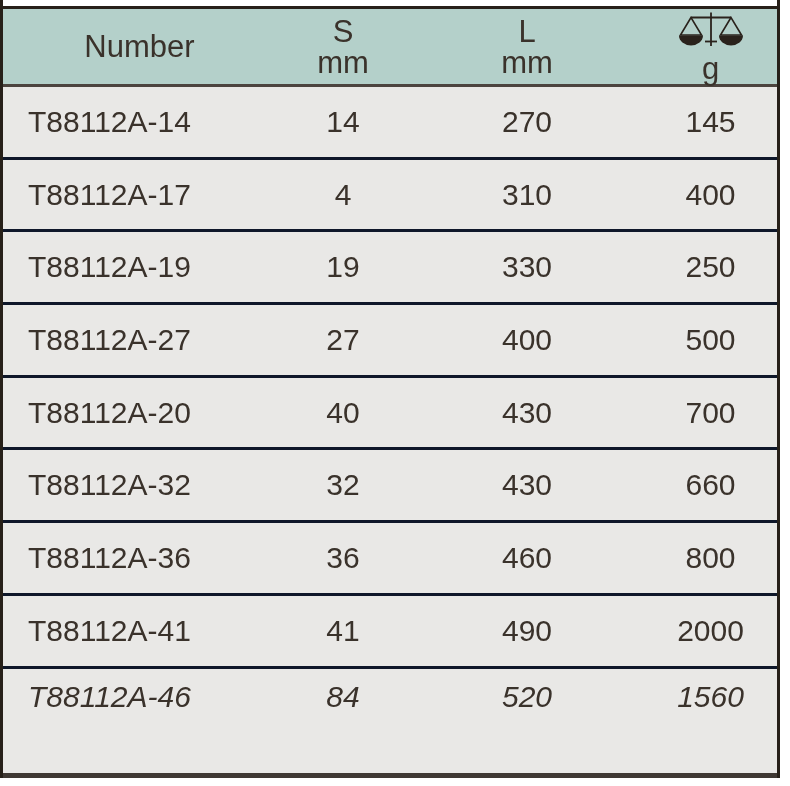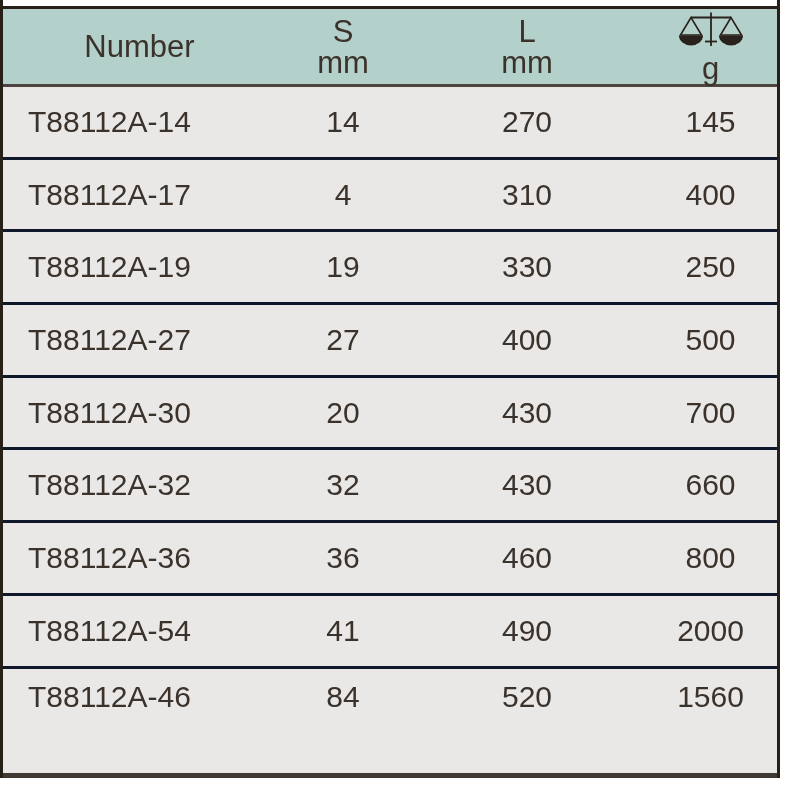--- a/index.html
+++ b/index.html
@@ -59,20 +59,21 @@
   }
   tbody td.c-num {
     text-align: left;
     padding-left: 25px;
   }
   tbody tr.last td {
     height: 76px;
     border-bottom: none;
     vertical-align: top;
     padding-top: 11px;
+    font-style: italic;
   }
   .two-line span {
     display: block;
     line-height: 31px;
   }
   .weight-head {
     display: flex;
     flex-direction: column;
     align-items: center;
     justify-content: center;
@@ -157,39 +158,39 @@
           <td>330</td>
           <td>250</td>
         </tr>
         <tr>
           <td class="c-num">T88112A-27</td>
           <td>27</td>
           <td>400</td>
           <td>500</td>
         </tr>
         <tr>
-          <td class="c-num">T88112A-30</td>
-          <td>20</td>
+          <td class="c-num">T88112A-20</td>
+          <td>40</td>
           <td>430</td>
           <td>700</td>
         </tr>
         <tr>
           <td class="c-num">T88112A-32</td>
           <td>32</td>
           <td>430</td>
           <td>660</td>
         </tr>
         <tr>
           <td class="c-num">T88112A-36</td>
           <td>36</td>
           <td>460</td>
           <td>800</td>
         </tr>
         <tr>
-          <td class="c-num">T88112A-54</td>
+          <td class="c-num">T88112A-41</td>
           <td>41</td>
           <td>490</td>
           <td>2000</td>
         </tr>
         <tr class="last">
           <td class="c-num">T88112A-46</td>
           <td>84</td>
           <td>520</td>
           <td>1560</td>
         </tr>

